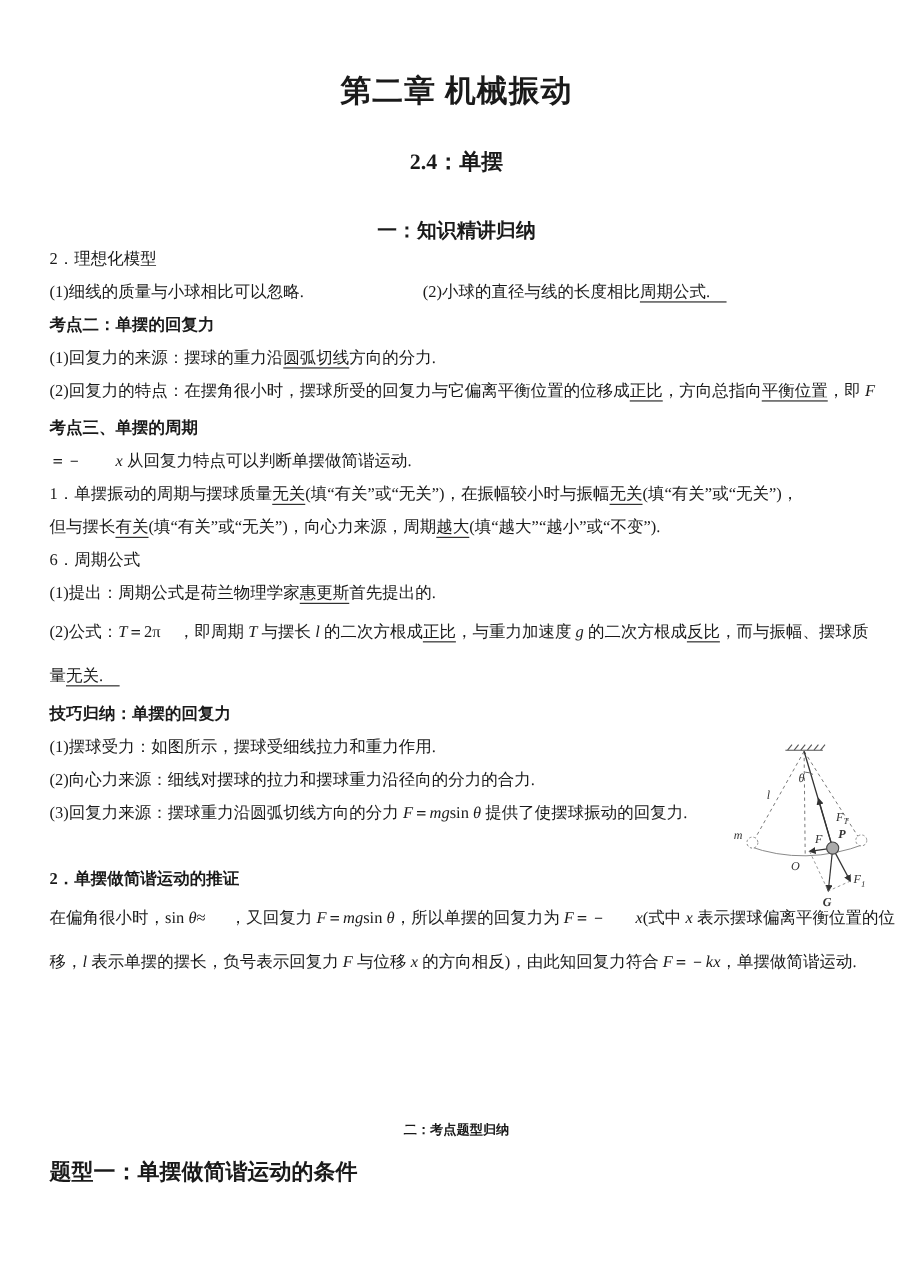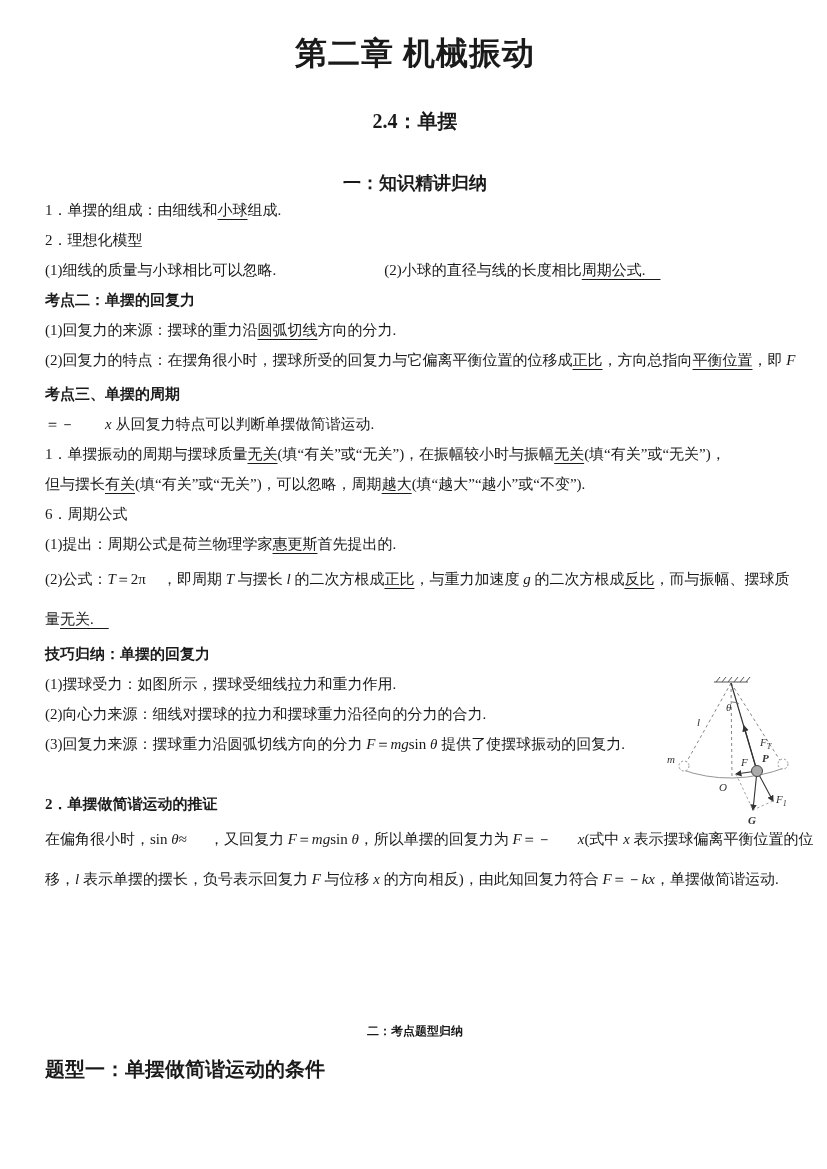--- a/index.html
+++ b/index.html
@@ -3,21 +3,21 @@
 <meta charset="utf-8">
 <style>
   html,body{margin:0;padding:0;background:#ffffff;}
   body{
     width:827px;height:1169px;position:relative;overflow:hidden;
     font-family:"Liberation Serif","DejaVu Serif",serif;
     color:#1a1a1a;
   }
   .page{position:absolute;left:45px;top:0;width:740px;}
   .center{text-align:center;}
-  .chapter-title{margin-top:32px;font-size:32px;font-weight:700;letter-spacing:1px;}
+  .chapter-title{margin-top:64px;font-size:28px;font-weight:700;letter-spacing:1px;}
   .lesson-title{margin-top:32px;font-size:20px;font-weight:700;text-align:center;}
   .section-heading{margin-top:36px;font-size:18px;font-weight:700;}
   .line{font-size:15px;line-height:30px;margin:0;white-space:nowrap;}
   .line.bold{font-weight:700;}
   .mt4{margin-top:4px;}
   .mt8{margin-top:8px;}
   .mt30{margin-top:30px;}
   .wide .line{line-height:40px;}
   .u{text-decoration:underline;text-underline-offset:4px;}
   .i{font-style:italic;font-family:"Liberation Serif","DejaVu Serif",serif;}
@@ -31,32 +31,31 @@
   .fig-bold{font-weight:700;}
 </style>
 </head>
 <body>
 
 <div class="page">
   <div class="center chapter-title">第二章 机械振动</div>
   <div class="center lesson-title">2.4：单摆</div>
   <div class="center section-heading">一：知识精讲归纳</div>
 
-  <p class="line"><span>1．单摆的组成：由细线和</span><span class="u">小球</span><span>组成.</span></p>
   <p class="line"><span>2．理想化模型</span></p>
   <p class="line"><span>(1)细线的质量与小球相比可以忽略.</span><span class="gap" style="width: 108px;"></span><span>(2)小球的直径与线的长度相比</span><span class="u">周期公式.　</span></p>
 
   <p class="line bold"><span>考点二：单摆的回复力</span></p>
   <p class="line"><span>(1)回复力的来源：摆球的重力沿</span><span class="u">圆弧切线</span><span>方向的分力.</span></p>
   <p class="line"><span>(2)回复力的特点：在摆角很小时，摆球所受的回复力与它偏离平衡位置的位移成</span><span class="u">正比</span><span>，方向总指向</span><span class="u">平衡位置</span><span>，即 </span><span class="i">F</span></p>
   <p class="line bold mt4"><span>考点三、单摆的周期</span></p>
 
   <p class="line"><span>＝－</span><span class="gap" style="width: 30px;"></span><span class="i">x</span><span> 从回复力特点可以判断单摆做简谐运动.</span></p>
   <p class="line"><span>1．单摆振动的周期与摆球质量</span><span class="u">无关</span><span>(填“有关”或“无关”)，在振幅较小时与振幅</span><span class="u">无关</span><span>(填“有关”或“无关”)，</span></p>
-  <p class="line"><span>但与摆长</span><span class="u">有关</span><span>(填“有关”或“无关”)，可以忽略，周期</span><span class="u">越大</span><span>(填“越大”“越小”或“不变”).</span></p>
+  <p class="line"><span>但与摆长</span><span class="u">有关</span><span>(填“有关”或“无关”)，向心力来源，周期</span><span class="u">越大</span><span>(填“越大”“越小”或“不变”).</span></p>
   <p class="line"><span>6．周期公式</span></p>
   <p class="line"><span>(1)提出：周期公式是荷兰物理学家</span><span class="u">惠更斯</span><span>首先提出的.</span></p>
   <div class="wide">
     <p class="line"><span>(2)公式：</span><span class="i">T</span><span>＝2π</span><span class="gap" style="width: 16px;"></span><span>，即周期 </span><span class="i">T</span><span> 与摆长 </span><span class="i">l</span><span> 的二次方根成</span><span class="u">正比</span><span>，与重力加速度 </span><span class="i">g</span><span> 的二次方根成</span><span class="u">反比</span><span>，而与振幅、摆球质</span></p>
     <p class="line"><span>量</span><span class="u">无关.　</span></p>
   </div>
   <p class="line bold"><span>技巧归纳：单摆的回复力</span></p>
   <p class="line"><span>(1)摆球受力：如图所示，摆球受细线拉力和重力作用.</span></p>
   <p class="line"><span>(2)向心力来源：细线对摆球的拉力和摆球重力沿径向的分力的合力.</span></p>
   <p class="line"><span>(3)回复力来源：摆球重力沿圆弧切线方向的分力 </span><span class="i">F</span><span>＝</span><span class="i">mg</span><span>sin </span><span class="i">θ</span><span> 提供了使摆球振动的回复力.</span></p>

